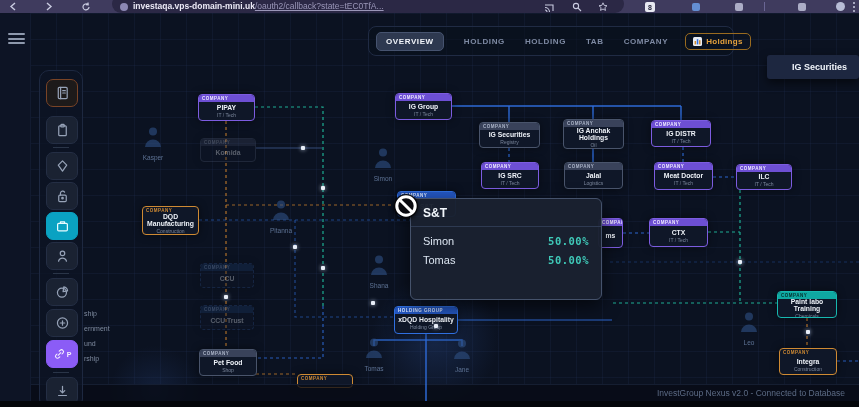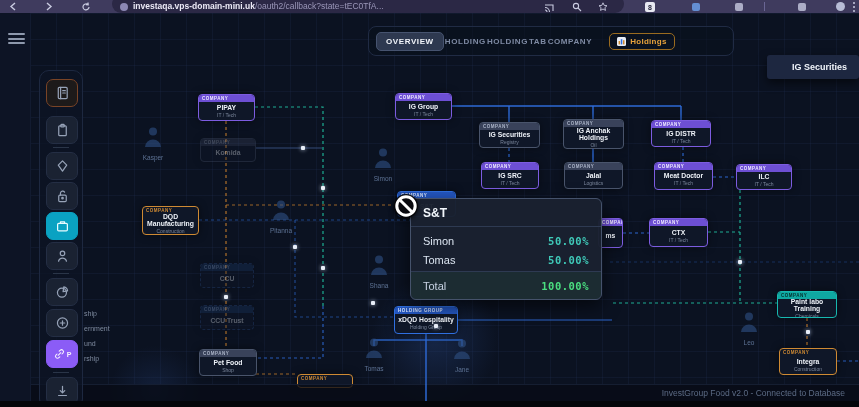--- a/index.html
+++ b/index.html
@@ -6,21 +6,21 @@
   body{width:859px;height:407px;position:relative;overflow:hidden;
        font-family:"Liberation Sans",sans-serif;-webkit-font-smoothing:antialiased;}
   
   .browser-bar{position:absolute;left:0;top:0;width:859px;height:13px;background:#3f3b5e;z-index:90;overflow:hidden;}
   .b-ico{position:absolute;top:0;height:13px;display:flex;align-items:center;justify-content:center;color:#c9cbe0;}
   .url-pill{position:absolute;left:112px;top:-5px;width:512px;height:18px;background:#2b2845;border-radius:9px;
             display:flex;align-items:flex-end;padding:0 10px 2px 8px;box-sizing:border-box;}
   .favicon{width:8px;height:8px;border-radius:50%;background:#8c88b4;margin-right:5px;flex:0 0 auto;}
   .url-text{font-size:8.5px;white-space:nowrap;overflow:hidden;line-height:10px;}
   .url-domain{color:#eceaf6;font-weight:bold;}
-  .url-path{color:#9a96b8;}
+  .url-path{color:#9a96b8;text-decoration:underline;}
   .pill-ico{position:absolute;bottom:1px;width:10px;height:10px;}
   .ext-badge{position:absolute;left:645px;top:2px;width:10px;height:10px;background:#e8e9f2;border-radius:2px;
              font-size:7px;font-weight:bold;color:#24243a;display:flex;align-items:center;justify-content:center;}
   .gen-ico{position:absolute;top:3px;width:8px;height:8px;border-radius:2px;background:#bfc2d8;opacity:.85;}
   .bar-divider{position:absolute;left:764px;top:2px;width:1px;height:9px;background:#6a6694;}
   .avatar{position:absolute;left:836px;top:2px;width:9px;height:9px;border-radius:50%;background:#b8bdd6;}
   .kebab{position:absolute;left:853px;top:2px;width:3px;height:10px;display:flex;flex-direction:column;justify-content:space-between;}
   .kebab i{width:2px;height:2px;border-radius:50%;background:#c9cbe0;display:block;}
   
   .app-bg{position:absolute;left:0;top:13px;right:0;bottom:0;background:#0b1120;}
@@ -185,21 +185,21 @@
       <path d="M610,262 H859" fill="none" stroke="#2f6fe0" stroke-width="1.2" stroke-dasharray="3,3" opacity="0.3"></path>
       <path d="M457,320 H612" fill="none" stroke="#2f6fe0" stroke-width="1.4" opacity="0.6"></path>
       <path d="M426,334 V384" fill="none" stroke="#2f6fe0" stroke-width="1.4" opacity="0.95"></path>
       <path d="M374,346 V340 H462 V346" fill="none" stroke="#2f6fe0" stroke-width="1.4" opacity="0.8"></path>
       <path d="M199,220 H410" fill="none" stroke="#2f6fe0" stroke-width="1.2" stroke-dasharray="3,3" opacity="0.55"></path>
       <path d="M295,220 V317 H394" fill="none" stroke="#2f6fe0" stroke-width="1.2" stroke-dasharray="3,3" opacity="0.55"></path>
       <path d="M256,148 H322" fill="none" stroke="#3e5a8c" stroke-width="1.4" opacity="0.55"></path>
     </svg>
 
   <div class="topnav">
-    <div id="tabs" style="display:flex;align-items:center;gap:1px;">
+    <div id="tabs" style="display:flex;align-items:center;gap:20px;">
         <div class="tab active">OVERVIEW</div>
         <div class="tab">HOLDING</div>
         <div class="tab">HOLDING</div>
         <div class="tab">TAB</div>
         <div class="tab">COMPANY</div>
       </div>
     <div class="dash-btn">
       <svg width="9" height="9">
           <rect x="0" y="0" width="9" height="9" rx="1.5" fill="#e9edf4"></rect>
           <rect x="1.6" y="4" width="1.5" height="3.4" fill="#d08a2e"></rect>
@@ -289,36 +289,32 @@
     <div class="tt-rows" id="tt-rows">
         <div class="tt-row">
           <div class="tt-name">Simon</div>
           <div class="tt-val">50.00%</div>
         </div>
         <div class="tt-row">
           <div class="tt-name">Tomas</div>
           <div class="tt-val">50.00%</div>
         </div>
       </div>
-    <div class="tt-total">
-      <span class="tt-name">Total</span>
-      <span class="tt-val">100.00%</span>
-    </div>
   </div>
   <svg class="cursor-noop" width="30" height="30">
     <circle cx="14" cy="14" r="12" fill="rgba(5,5,8,.9)"></circle>
     <circle cx="14" cy="14" r="9.2" fill="#0a0a0f" stroke="#ffffff" stroke-width="3"></circle>
     <line x1="8.2" y1="8.2" x2="19.8" y2="19.8" stroke="#ffffff" stroke-width="3"></line>
   </svg>
 
   <div class="status-shade"></div>
   <svg id="wires2" width="859" height="407">
       <path d="M426,384 V402" fill="none" stroke="#2f6fe0" stroke-width="1.4"></path>
     </svg>
-  <div class="status-text">InvestGroup Food v2.0 - Connected to Database</div>
+  <div class="status-text">InvestGroup Nexus v2.0 - Connected to Database</div>
 <div class="node t-purple" style="left: 198px; top: 94px; width: 57px; height: 27px;">
       <div class="band">COMPANY</div>
       <div class="body">
         <div class="title">PIPAY</div>
         <div class="sub">IT / Tech</div>
       </div>
     </div>
     <div class="node t-gray ghost" style="left: 200px; top: 138px; width: 56px; height: 24px;">
       <div class="band">COMPANY</div>
       <div class="body">

